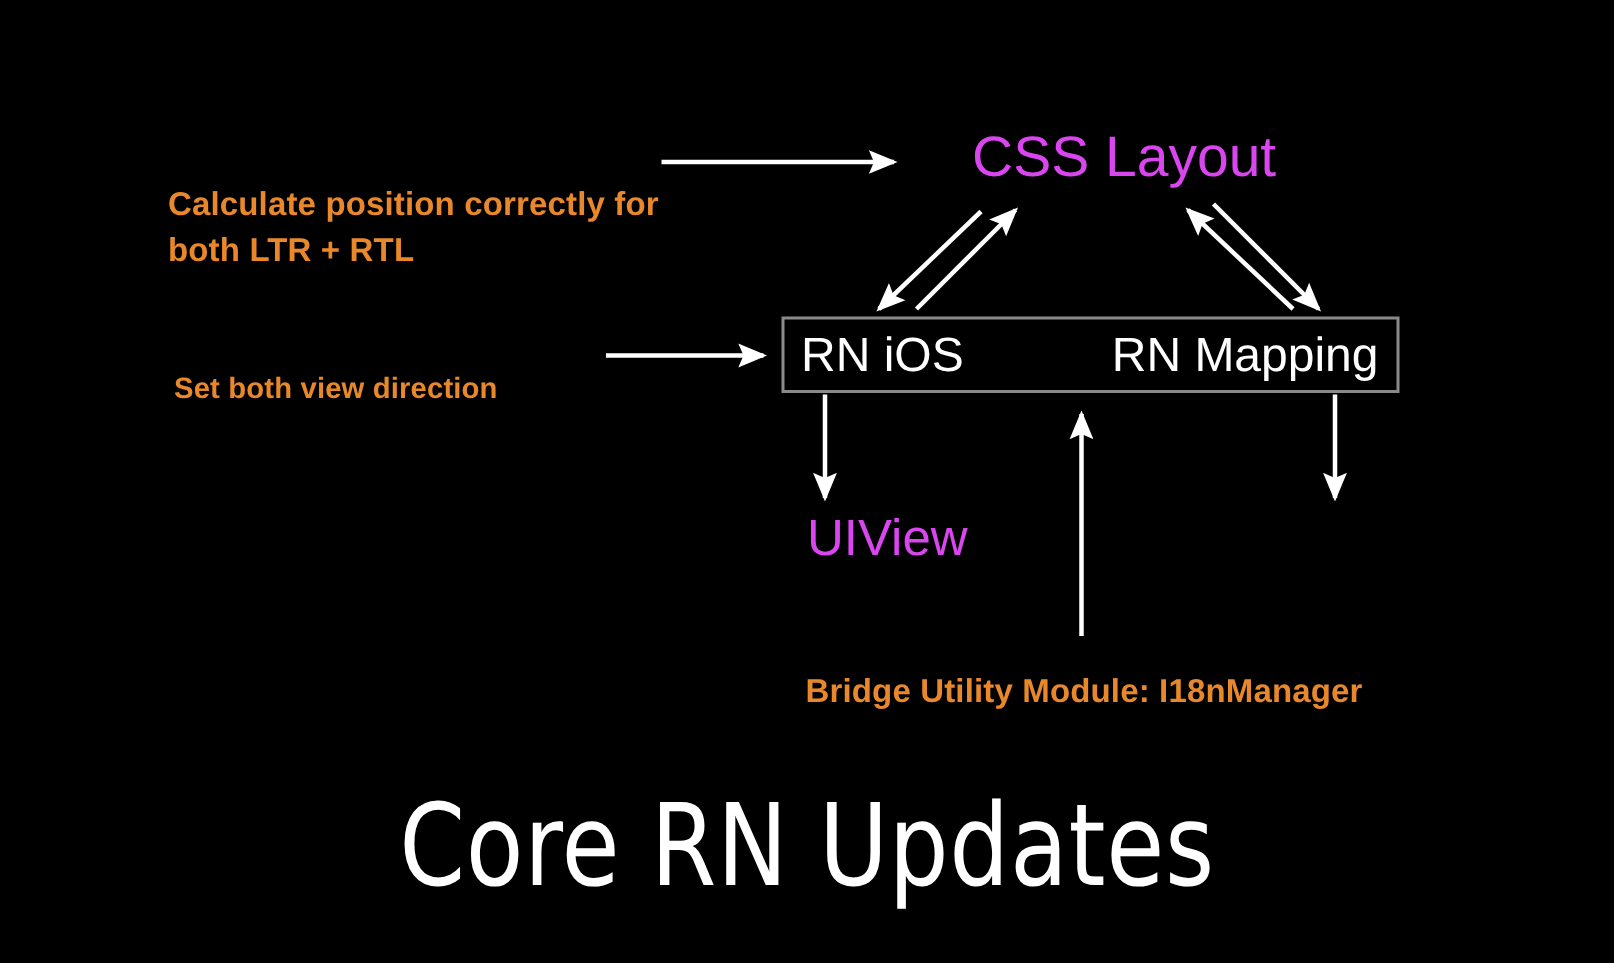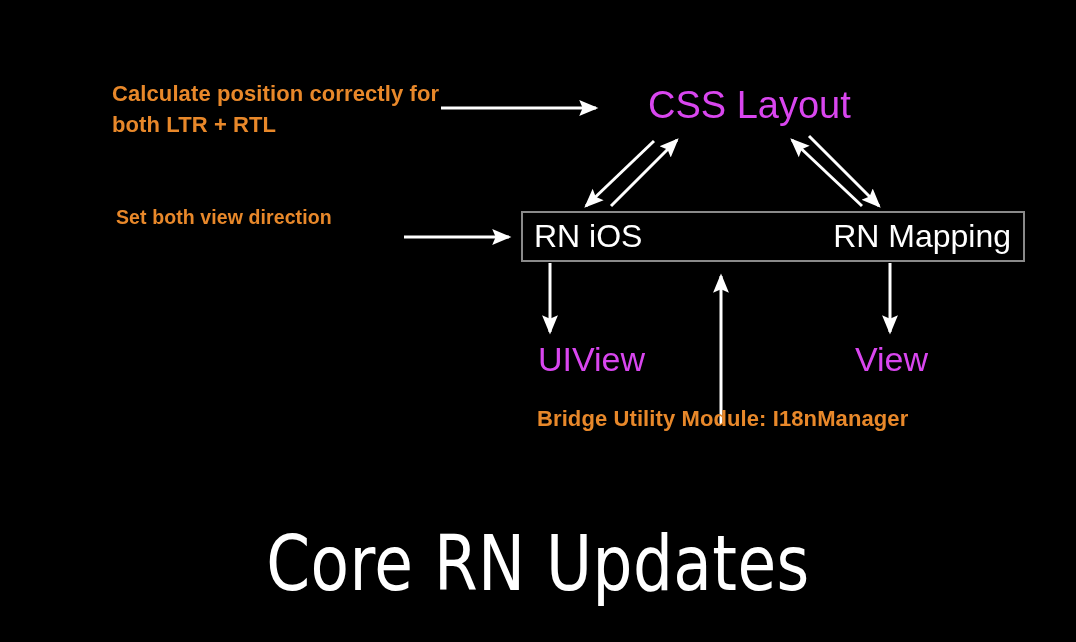--- a/index.html
+++ b/index.html
@@ -18,20 +18,21 @@
     overflow: hidden;
   }
   .abs { position: absolute; }
 
   
   .note {
     color: #E8882A;
     font-family: "Liberation Sans", sans-serif;
     font-weight: bold;
     letter-spacing: 0.1px;
+    margin-top: 42px;
   }
   #note-calc {
     left: 112px;
     top: 78px;
     width: 330px;
     font-size: 22px;
     line-height: 31px;
   }
   #note-setroot {
     left: 116px;
@@ -86,21 +87,21 @@
     left: 855px;
     top: 338px;
     font-size: 34px;
     line-height: 42px;
   }
 
   
   #rn-box {
     left: 521px;
     top: 211px;
-    width: 504px;
+    width: 412px;
     height: 51px;
     border: 2px solid #8A8A8A;
     box-sizing: border-box;
     background: #000000;
   }
   #rn-box .rn-text {
     position: absolute;
     color: #FFFFFF;
     font-size: 32px;
     line-height: 47px;
@@ -191,17 +192,16 @@
 
   <div class="abs node-label" id="label-css-layout">CSS Layout</div>
 
   <div class="abs" id="rn-box">
     <span class="rn-text" id="label-rn-ios">RN iOS</span>
     <span class="rn-text" id="label-rn-android">RN Mapping</span>
   </div>
 
   <div class="abs node-label" id="label-uiview">UIView</div>
 
-  <div class="abs node-label" id="label-view">View</div>
 
   <div class="abs" id="slide-title">Core RN Updates</div>
 
 </div>
 
 </body></html>

